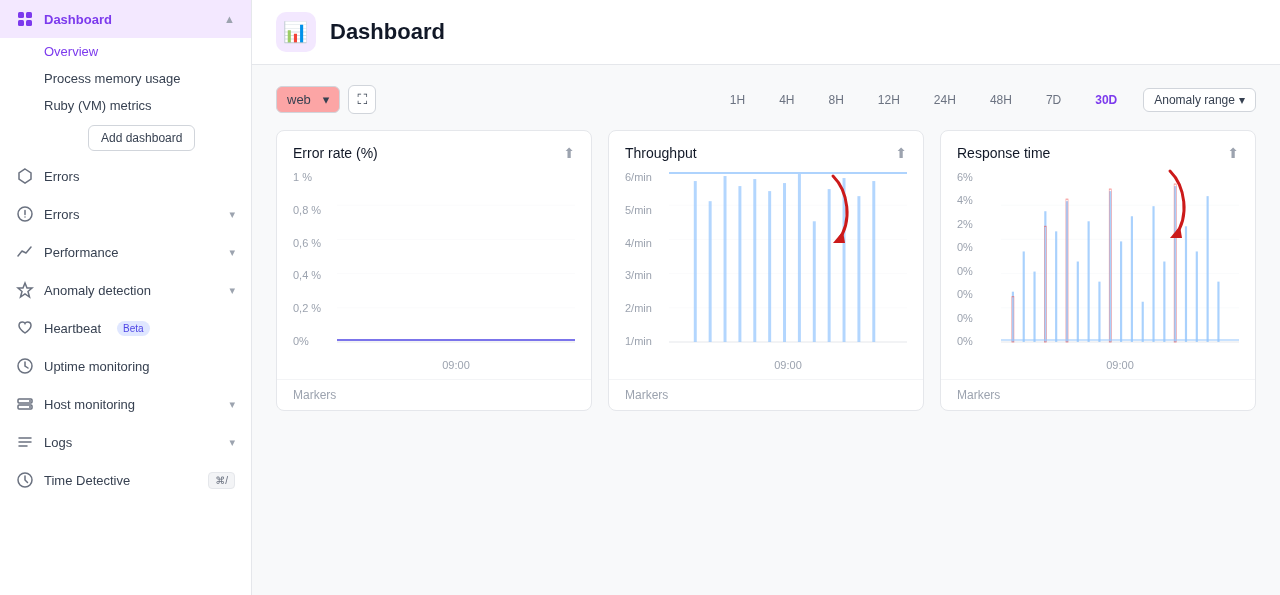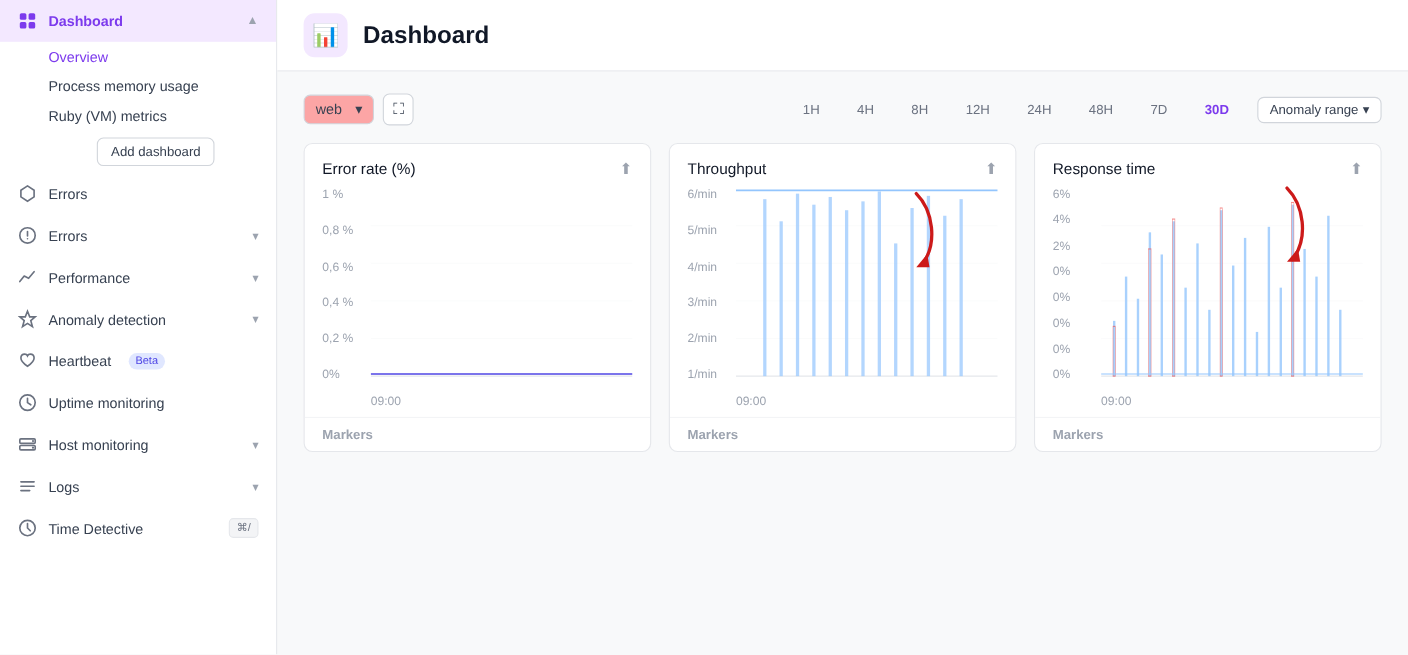--- a/index.html
+++ b/index.html
@@ -36,27 +36,27 @@
     .time-btn.active { color: #7c3aed; font-weight: 700; }
     .custom-range-btn { border: 1px solid #d1d5db; border-radius: 6px; padding: 4px 10px; background: #fff; color: #374151; cursor: pointer; font-size: 12px; display: flex; align-items: center; gap: 4px; }
 
     
     .cards-row { display: grid; grid-template-columns: 1fr 1fr 1fr; gap: 16px; margin-bottom: 16px; }
     .card { background: #fff; border: 1px solid #e5e7eb; border-radius: 8px; overflow: hidden; }
     .card-header { padding: 14px 16px 10px; display: flex; align-items: center; justify-content: space-between; }
     .card-title { font-size: 14px; font-weight: 400; color: #111827; }
     .card-export { background: none; border: none; cursor: pointer; color: #9ca3af; font-size: 14px; }
     .card-body { padding: 0 16px 8px; position: relative; }
-    .card-footer { padding: 8px 16px; border-top: 1px solid #f3f4f6; color: #9ca3af; font-size: 12px; font-weight: bold; }
+    .card-footer { padding: 8px 16px; border-top: 1px solid #f3f4f6; color: #9ca3af; font-size: 12px; }
 
     
     .chart-area { height: 200px; position: relative; }
     .chart-labels-y { position: absolute; left: 0; top: 0; bottom: 24px; display: flex; flex-direction: column; justify-content: space-between; font-size: 11px; color: #9ca3af; width: 40px; }
     .chart-plot { position: absolute; left: 44px; right: 0; top: 0; bottom: 24px; }
-    .chart-time { position: absolute; bottom: 0; left: 44px; right: 0; font-size: 11px; color: #9ca3af; }
+    .chart-time { position: absolute; bottom: 0; left: 44px; right: 0; text-align: center; font-size: 11px; color: #9ca3af; }
 
     
     .bottom-row { display: grid; grid-template-columns: 1fr 1fr; gap: 16px; }
     .bottom-card { background: #fff; border: 1px solid #e5e7eb; border-radius: 8px; padding: 14px 16px; }
     .bottom-card-title { font-size: 14px; font-weight: 500; color: #111827; }
   </style>
 </head>
 <body>
 
 <div class="sidebar">

